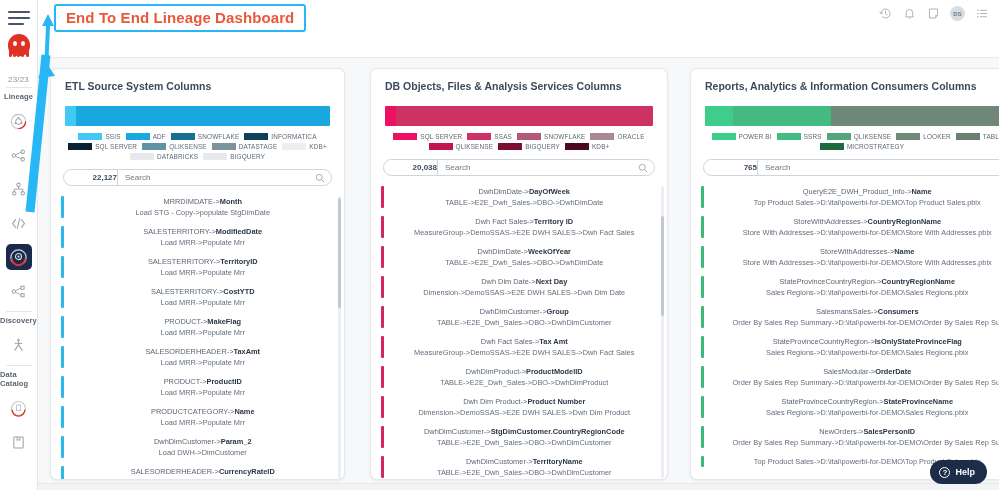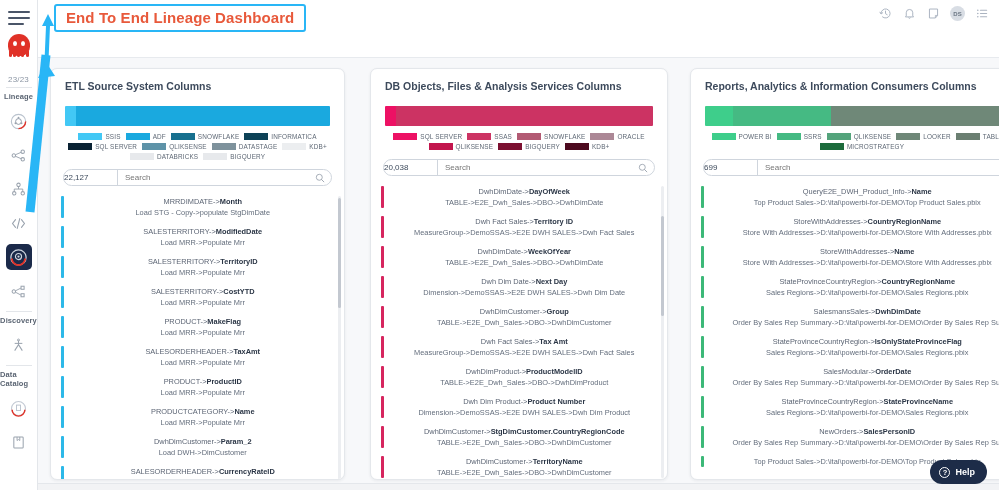--- a/index.html
+++ b/index.html
@@ -87,21 +87,21 @@
 
   .legend { margin: 7px 12px 0; display:flex; flex-wrap:wrap; justify-content:center; gap: 3px 5px; }
   .leg-item { display:flex; align-items:center; gap:3px; }
   .leg-sw { width:24px; height:7px; display:block; }
   .leg-lb { font-size:6.4px; color:#5e6875; letter-spacing:.15px; white-space:nowrap;}
 
   .count-search {
     margin: 9px 12px 0; height:17px; border:1px solid #cfd5dd; border-radius:9px;
     display:flex; align-items:center; background:#fff;
   }
-  .cs-count { width:54px; text-align:left; font-size:8px; font-weight:normal; color:#3d4a5c;
+  .cs-count { width:54px; text-align:right; font-size:8px; font-weight:bold; color:#3d4a5c;
     border-right:1px solid #cfd5dd; line-height:15px; }
   .cs-input { flex:1; border:none; outline:none; font-size:8px; color:#99a1ad; padding-left:7px;
     font-family:"Liberation Sans",sans-serif; background:transparent;}
   .cs-ic { padding: 0 6px 0 2px; }
 
   .list-wrap { position:relative; margin-top:6px; height: 308px; overflow:hidden; }
   .list { padding: 0 8px 0 10px; }
   .litem { display:flex; gap:6px; padding: 4px 0 4px 0; text-align: center; }
   .litem-bar { width:2.5px; flex:none; border-radius:1px; }
   .litem-txt { flex:1; min-width:0; }
@@ -544,21 +544,21 @@
         <div class="leg-item">
           <span class="leg-sw" style="background: rgb(107, 127, 114);"></span>
           <span class="leg-lb">TABLEAU</span>
         </div>
         <div class="leg-item">
           <span class="leg-sw" style="background: rgb(29, 107, 60);"></span>
           <span class="leg-lb">MICROSTRATEGY</span>
         </div>
       </div>
       <div class="count-search">
-        <div class="cs-count">699</div>
+        <div class="cs-count">765</div>
         <input class="cs-input" type="text" placeholder="Search" style="">
         <span class="cs-ic"><svg width="10" height="10" viewBox="0 0 14 14">
             <circle cx="6" cy="6" r="4.2" fill="none" stroke="#9aa3ae" stroke-width="1.2"></circle>
             <path d="M9.2 9.2 12.4 12.4" stroke="#9aa3ae" stroke-width="1.3" stroke-linecap="round"></path>
           </svg></span>
       </div>
       <div class="list-wrap">
         <div class="list">
           <div class="litem">
             <div class="litem-bar" style="background: rgb(60, 184, 120);"></div>
@@ -584,21 +584,21 @@
           <div class="litem">
             <div class="litem-bar" style="background: rgb(60, 184, 120);"></div>
             <div class="litem-txt">
               <div class="litem-t">StateProvinceCountryRegion-&gt;<b>CountryRegionName</b></div>
               <div class="litem-s">Sales Regions-&gt;D:\itai\powerbi-for-DEMO\Sales Regions.pbix</div>
             </div>
           </div>
           <div class="litem">
             <div class="litem-bar" style="background: rgb(60, 184, 120);"></div>
             <div class="litem-txt">
-              <div class="litem-t">SalesmansSales-&gt;<b>DwhDimDate</b></div>
+              <div class="litem-t">SalesmansSales-&gt;<b>Consumers</b></div>
               <div class="litem-s">Order By Sales Rep Summary-&gt;D:\itai\powerbi-for-DEMO\Order By Sales Rep Su.</div>
             </div>
           </div>
           <div class="litem">
             <div class="litem-bar" style="background: rgb(60, 184, 120);"></div>
             <div class="litem-txt">
               <div class="litem-t">StateProvinceCountryRegion-&gt;<b>IsOnlyStateProvinceFlag</b></div>
               <div class="litem-s">Sales Regions-&gt;D:\itai\powerbi-for-DEMO\Sales Regions.pbix</div>
             </div>
           </div>

